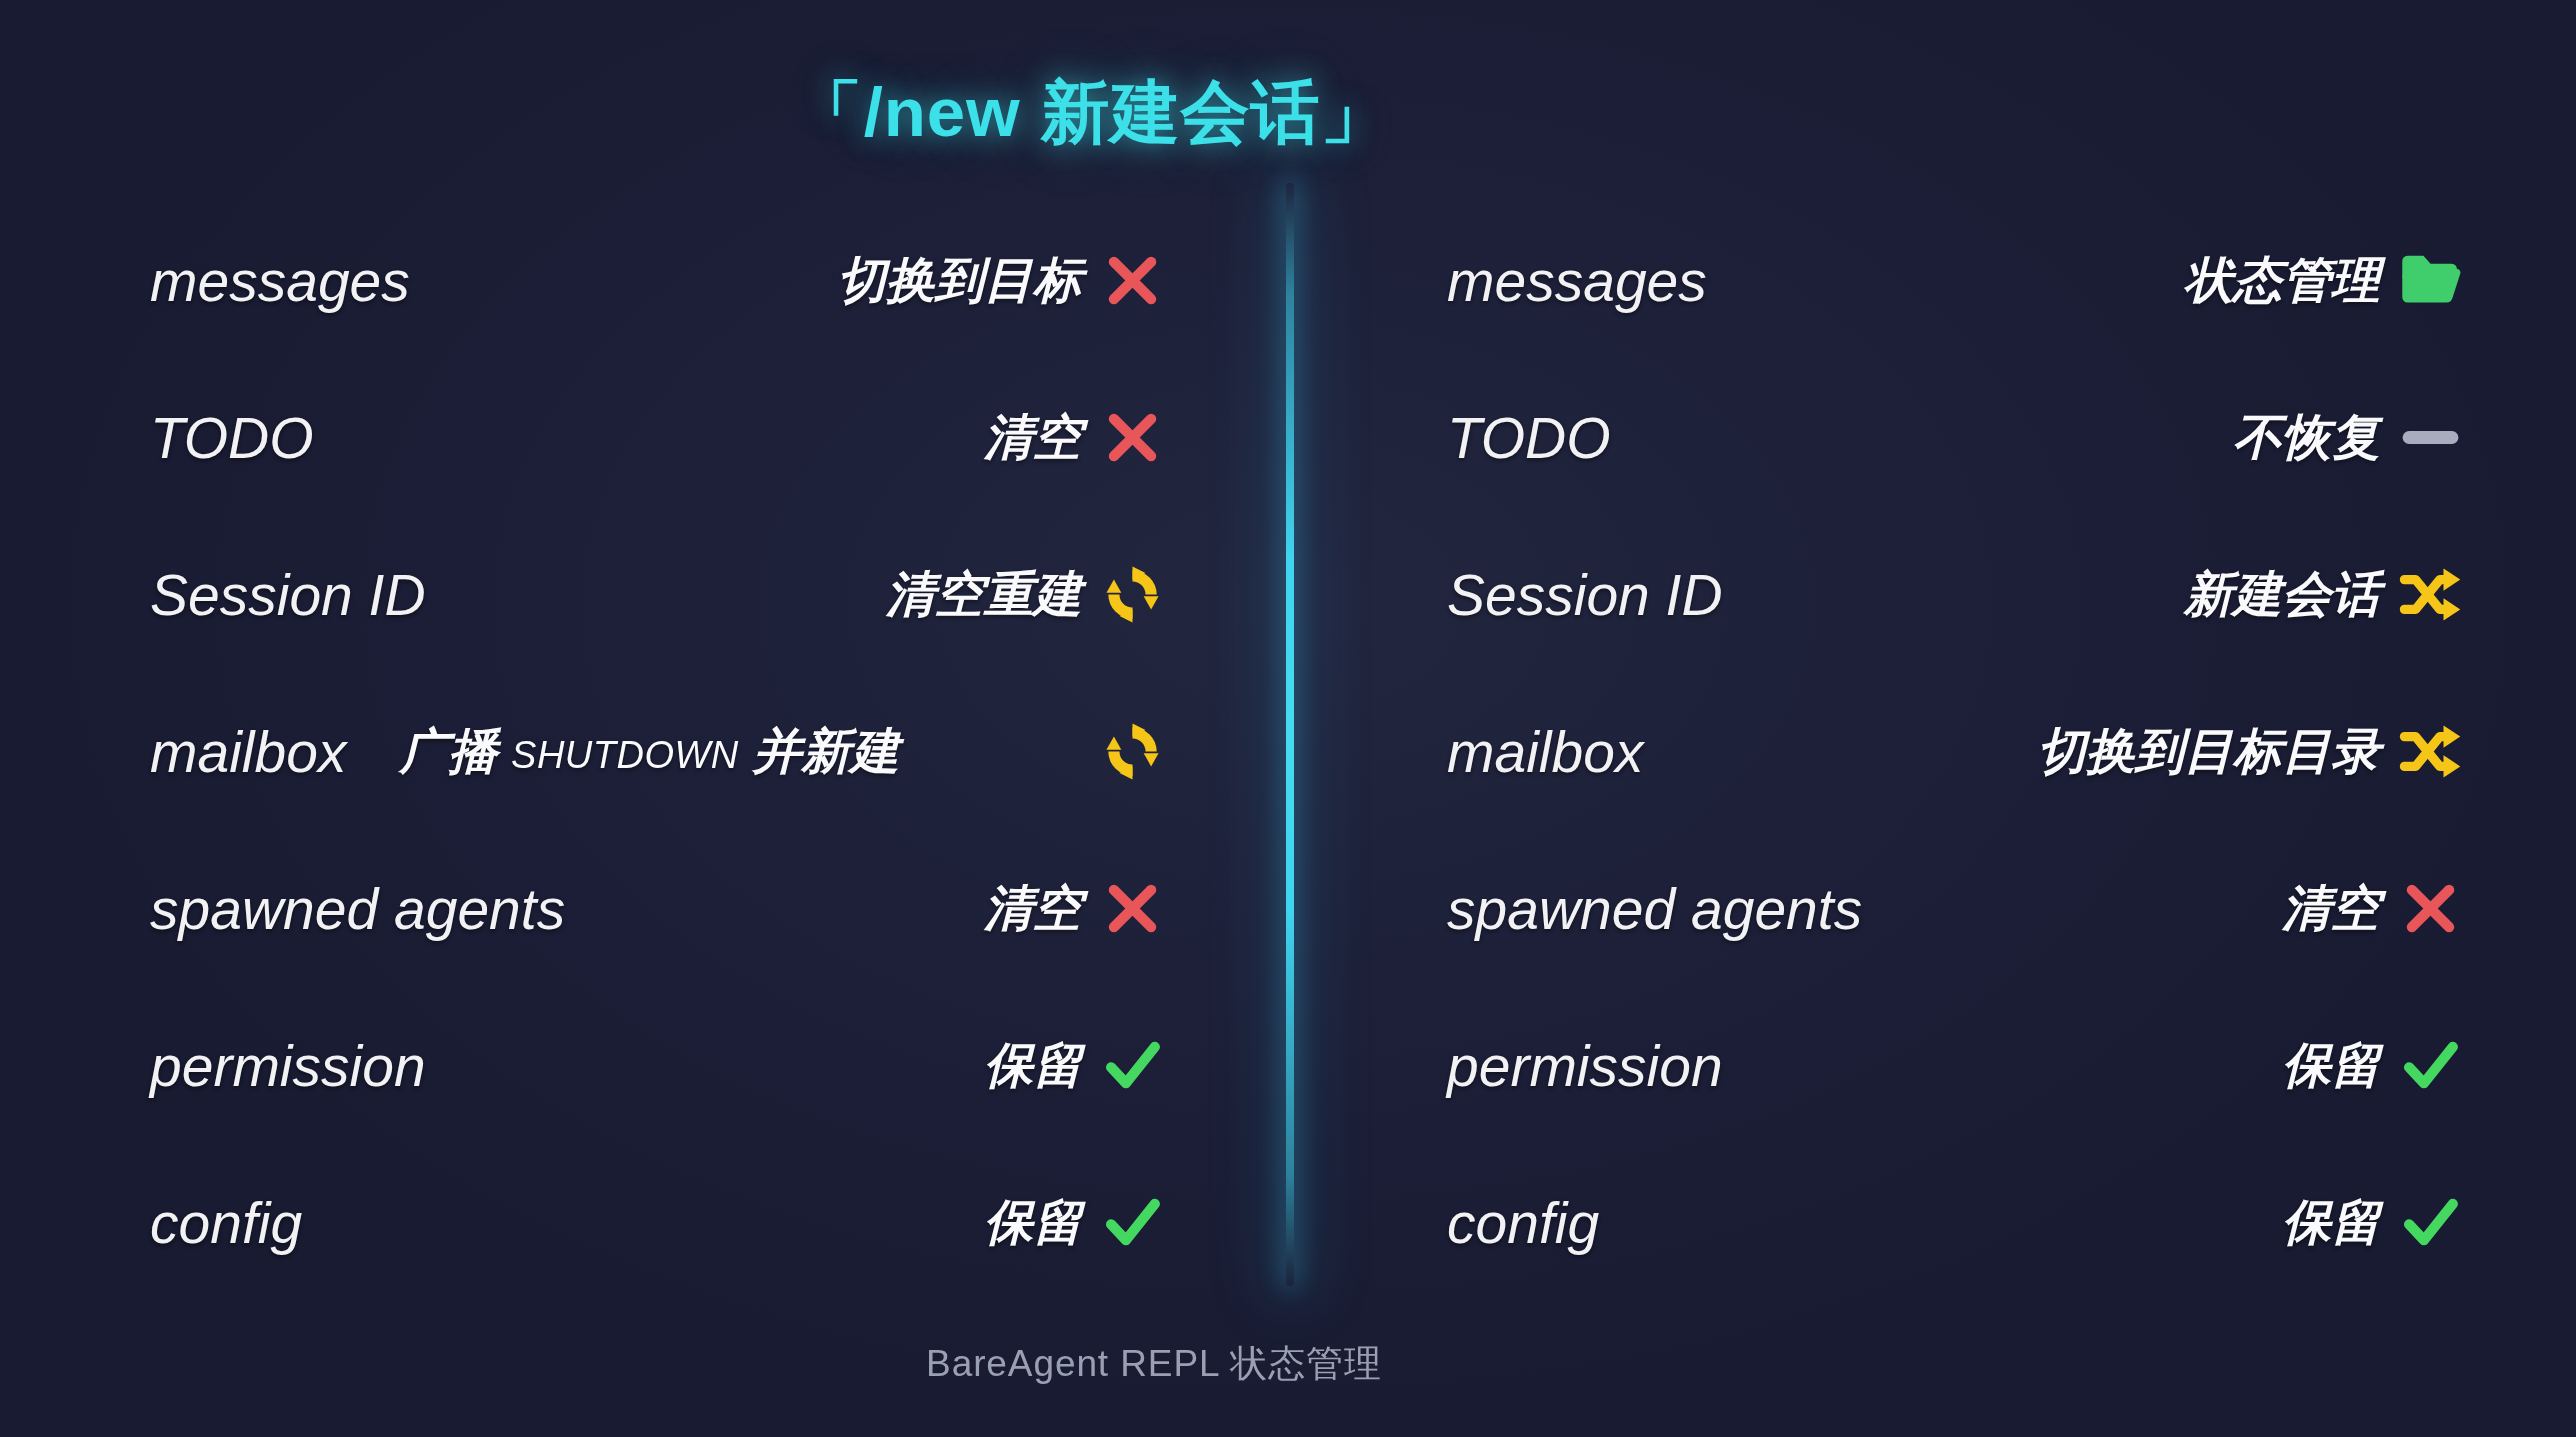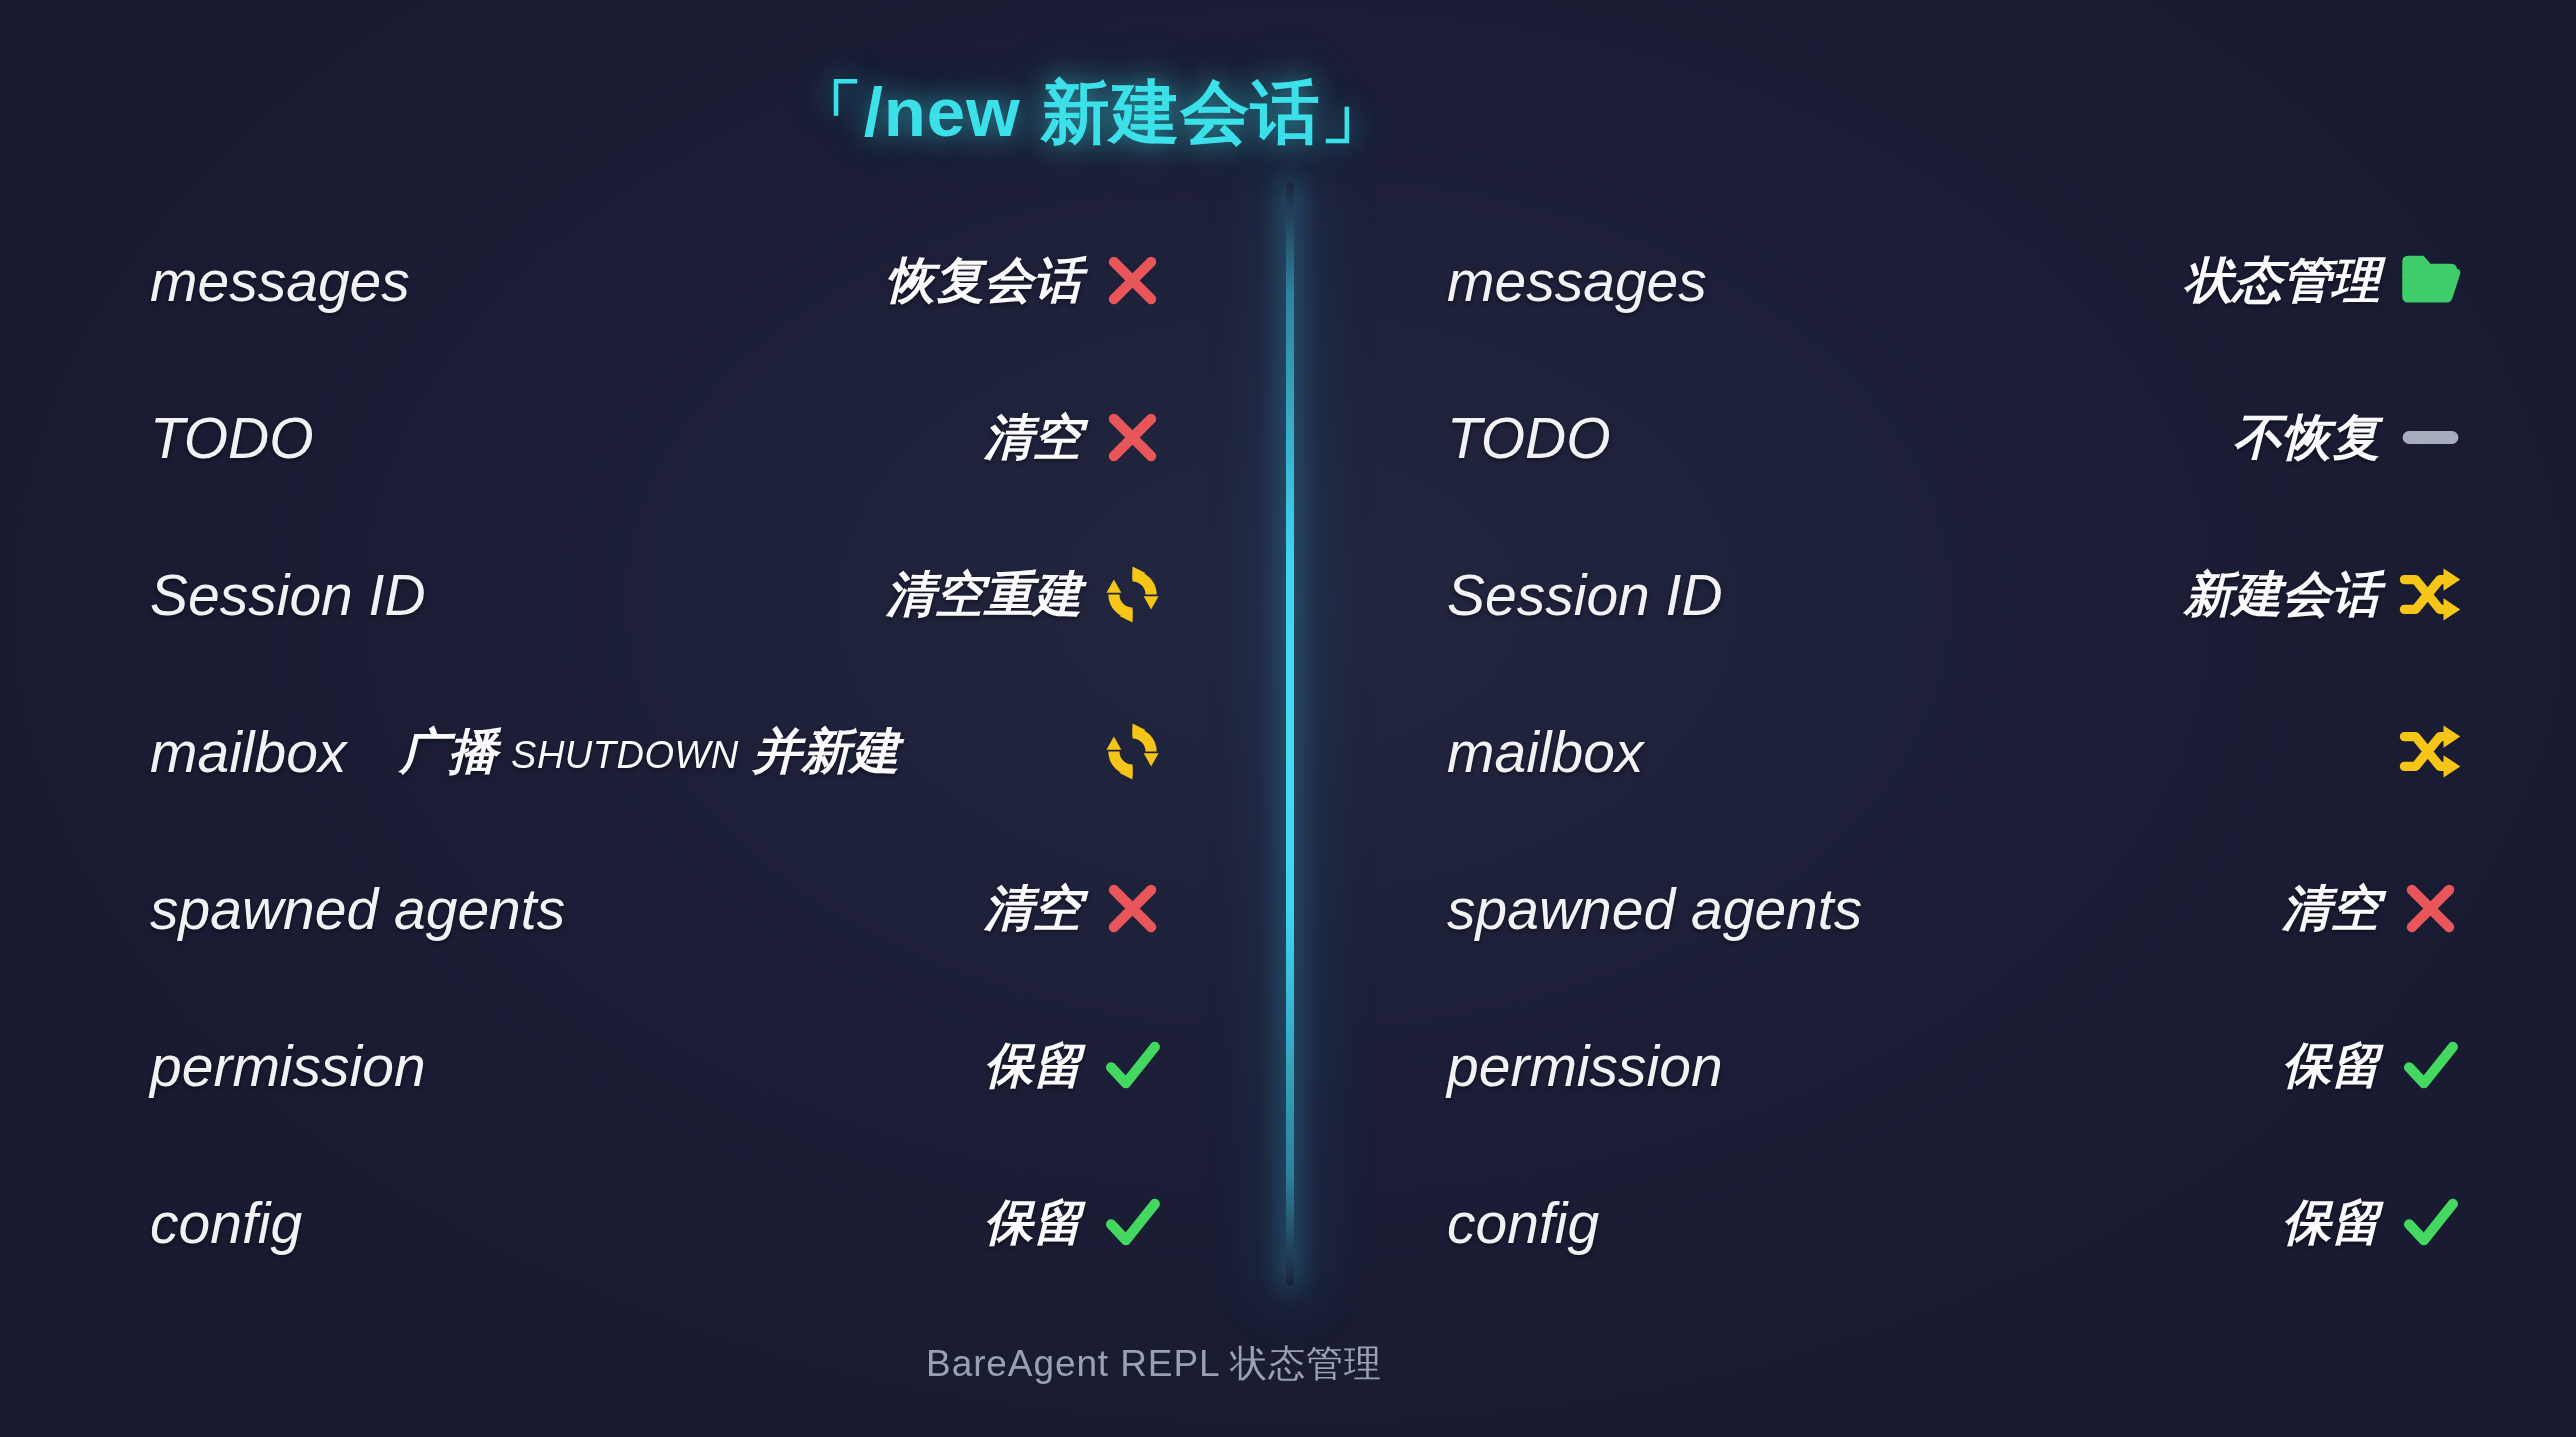--- a/index.html
+++ b/index.html
@@ -118,21 +118,21 @@
   </div>
 
   <div class="divider"></div>
 
   <div class="panels">
     <div class="panel left">
       <div class="rows" id="rows-left">
           <div class="row">
             <div class="key">messages</div>
             <div class="spacer"></div>
-            <div class="val">恢复会话</div>
+            <div class="val">切换到目标</div>
             <div class="icon">
               <svg width="67" height="67" viewBox="0 0 72 72">
                 <g stroke="#e8565a" stroke-width="11" stroke-linecap="round">
                   <line x1="16" y1="16" x2="56" y2="56"></line>
                   <line x1="56" y1="16" x2="16" y2="56"></line>
                 </g>
               </svg>
             </div>
           </div>
           <div class="row">
@@ -250,20 +250,21 @@
                   <path d="M8 52 H20 L46 20 H56"></path>
                 </g>
                 <polygon points="50,8 68,20 50,32" fill="#f5c518"></polygon>
                 <polygon points="50,40 68,52 50,64" fill="#f5c518"></polygon>
               </svg>
             </div>
           </div>
           <div class="row">
             <div class="key">mailbox</div>
             <div class="spacer"></div>
+            <div class="val">切换到目标目录</div>
             <div class="icon">
               <svg width="67" height="67" viewBox="0 0 72 72">
                 <g fill="none" stroke="#f5c518" stroke-width="10" stroke-linecap="round" stroke-linejoin="round">
                   <path d="M8 20 H20 L46 52 H56"></path>
                   <path d="M8 52 H20 L46 20 H56"></path>
                 </g>
                 <polygon points="50,8 68,20 50,32" fill="#f5c518"></polygon>
                 <polygon points="50,40 68,52 50,64" fill="#f5c518"></polygon>
               </svg>
             </div>

